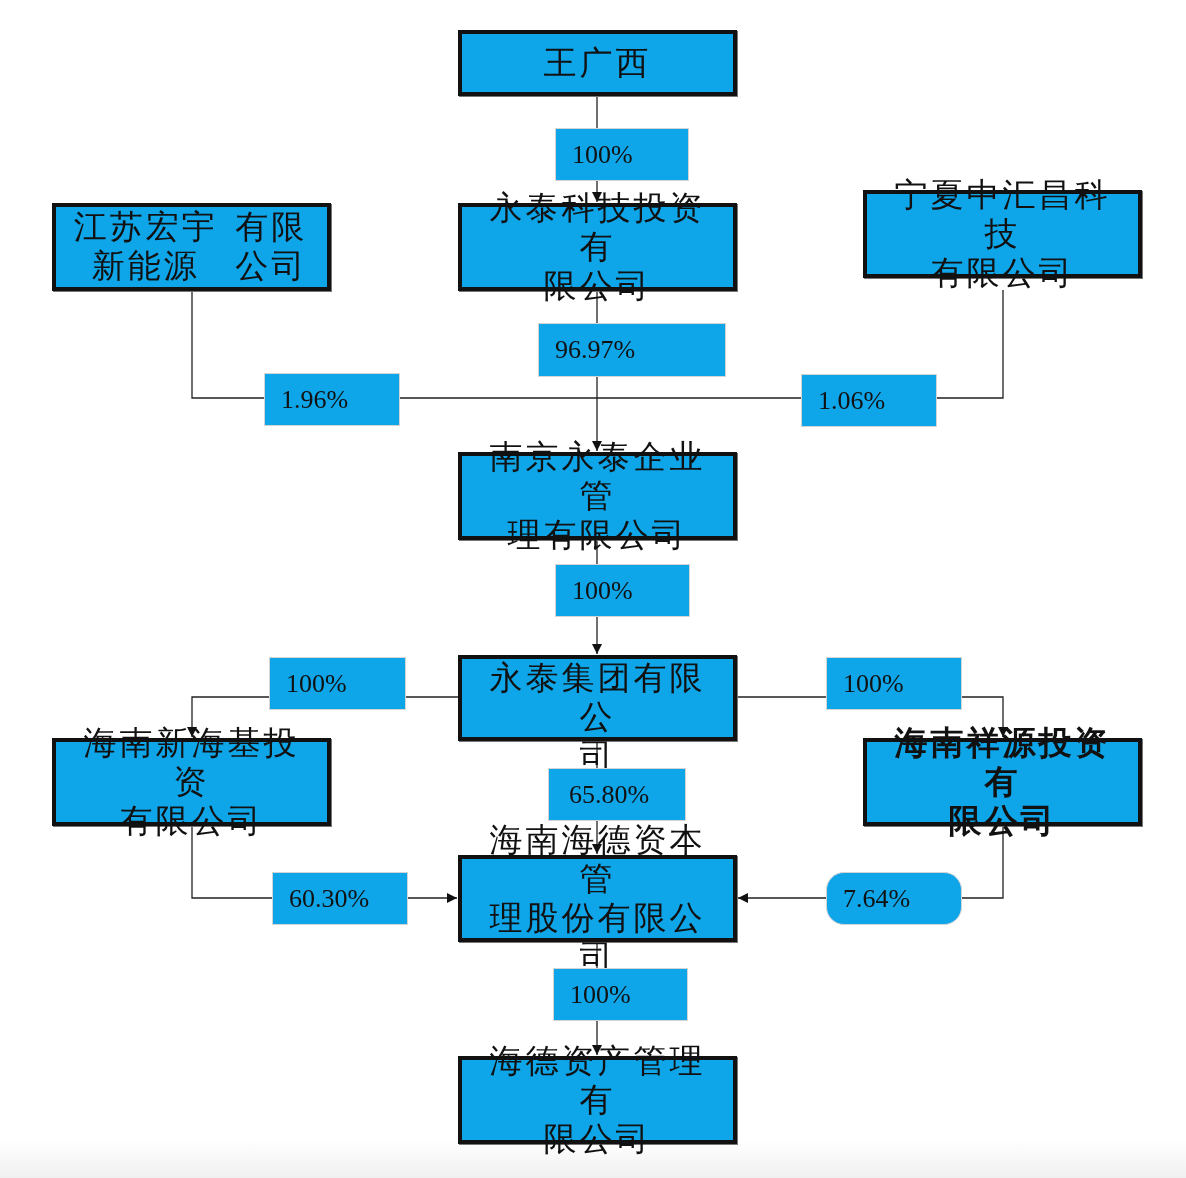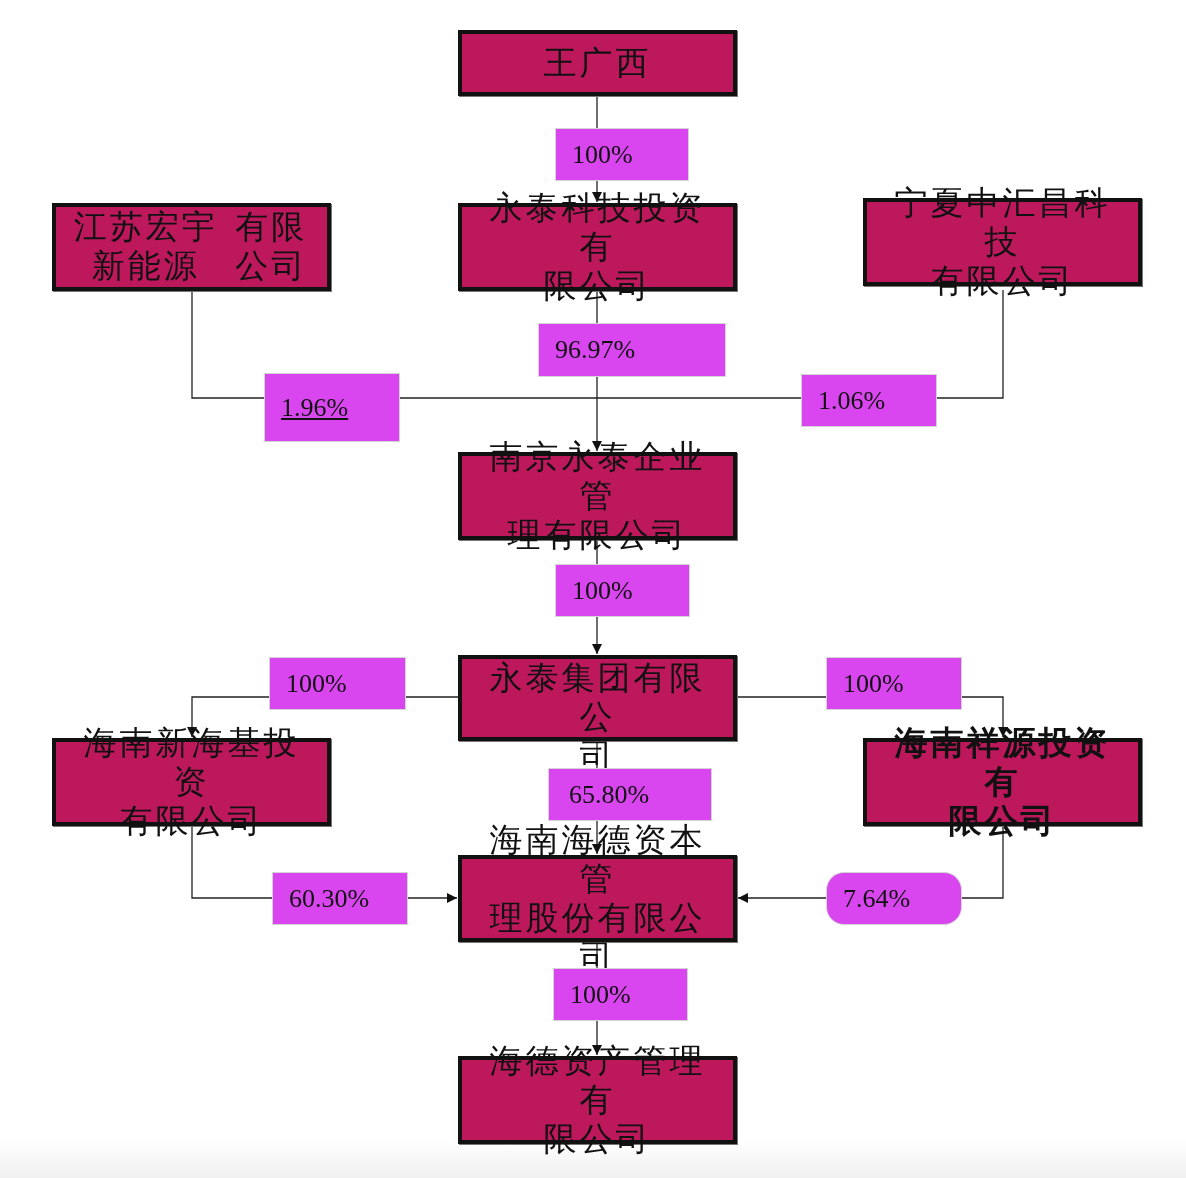--- a/index.html
+++ b/index.html
@@ -5,30 +5,30 @@
   html, body { margin: 0; padding: 0; }
   body {
     width: 1186px; height: 1178px; position: relative; overflow: hidden;
     background: linear-gradient(to bottom, #ffffff 0px, #ffffff 1140px, #f0f0f0 1178px);
     font-family: "Liberation Serif", "DejaVu Serif", serif;
     color: #111;
   }
   svg#wires { position: absolute; left: 0; top: 0; width: 1186px; height: 1178px; }
   .box {
     position: absolute; box-sizing: border-box;
-    border: 4px solid #111; background: #be185d;
+    border: 4px solid #111; background: #0ea5e9;
     display: flex; align-items: center; justify-content: center; text-align: center;
     font-size: 33px; line-height: 39px; letter-spacing: 3px;
     padding: 0 10px;
     box-shadow: 1px 1px 0 #777;
   }
   .box span { display: block; }
   .pct {
     position: absolute; box-sizing: border-box;
-    border: 1px solid #d4d4d4; background: #d946ef;
+    border: 1px solid #d4d4d4; background: #0ea5e9;
     display: flex; align-items: center; padding-left: 16px;
     font-size: 26px;
   }
 </style>
 </head>
 <body>
 
 <svg id="wires" xmlns="http://www.w3.org/2000/svg">
   <defs>
     <marker id="arrow" viewBox="0 0 10 10" refX="10" refY="5" markerWidth="10" markerHeight="10" markerUnits="userSpaceOnUse" orient="auto">
@@ -57,21 +57,21 @@
 <div class="box" style="left:52px;top:203px;width:279px;height:88px;">
   <span>江苏宏宇新能源</span>
   <span>有限公司</span>
 </div>
 
 <div class="box" style="left:458px;top:203px;width:279px;height:88px;flex-direction:column;">
   <span>永泰科技投资有</span>
   <span>限公司</span>
 </div>
 
-<div class="box" style="left:863px;top:198px;width:279px;height:88px;flex-direction:column;">
+<div class="box" style="left:863px;top:190px;width:279px;height:88px;flex-direction:column;">
   <span>宁夏中汇昌科技</span>
   <span>有限公司</span>
 </div>
 
 <div class="box" style="left:458px;top:452px;width:279px;height:88px;flex-direction:column;">
   <span>南京永泰企业管</span>
   <span>理有限公司</span>
 </div>
 
 <div class="box" style="left:458px;top:655px;width:279px;height:86px;flex-direction:column;justify-content:space-between;">
@@ -94,21 +94,21 @@
   <span>理股份有限公司</span>
 </div>
 
 <div class="box" style="left:458px;top:1056px;width:279px;height:88px;flex-direction:column;">
   <span>海德资产管理有</span>
   <span>限公司</span>
 </div>
 
 <div class="pct" style="left:555px;top:128px;width:134px;height:53px;">100%</div>
 <div class="pct" style="left:538px;top:323px;width:188px;height:54px;">96.97%</div>
-<div class="pct" style="left:264px;top:373px;width:136px;height:69px;text-decoration:underline;">1.96%</div>
+<div class="pct" style="left:264px;top:373px;width:136px;height:53px;">1.96%</div>
 <div class="pct" style="left:801px;top:374px;width:136px;height:53px;text-align:center;">1.06%</div>
 <div class="pct" style="left:555px;top:564px;width:135px;height:53px;">100%</div>
 <div class="pct" style="left:269px;top:657px;width:137px;height:53px;">100%</div>
 <div class="pct" style="left:826px;top:657px;width:136px;height:53px;">100%</div>
-<div class="pct" style="left:548px;top:768px;width:164px;height:53px;padding-left:20px;">65.80%</div>
+<div class="pct" style="left:548px;top:768px;width:138px;height:53px;padding-left:20px;">65.80%</div>
 <div class="pct" style="left:272px;top:872px;width:136px;height:53px;">60.30%</div>
 <div class="pct" style="left:826px;top:872px;width:136px;height:53px;border-radius:18px;">7.64%</div>
 <div class="pct" style="left:553px;top:968px;width:135px;height:53px;">100%</div>
 
 </body></html>

